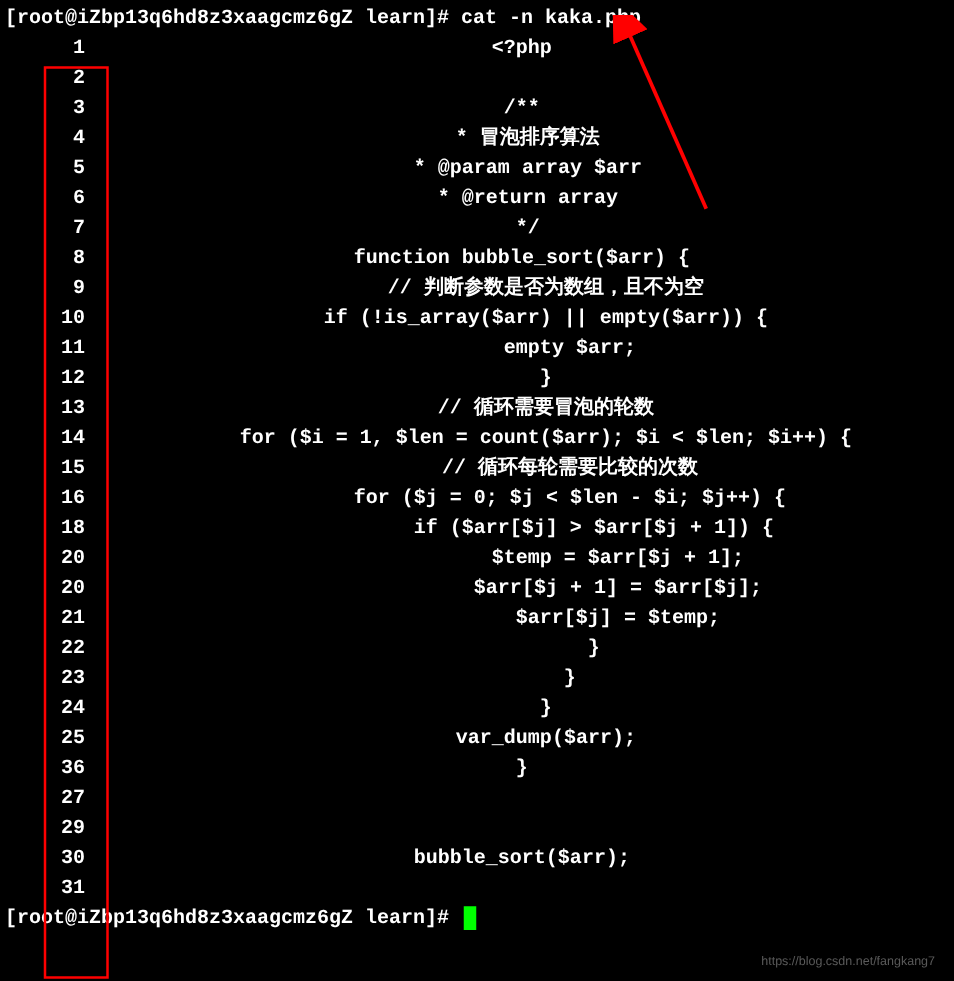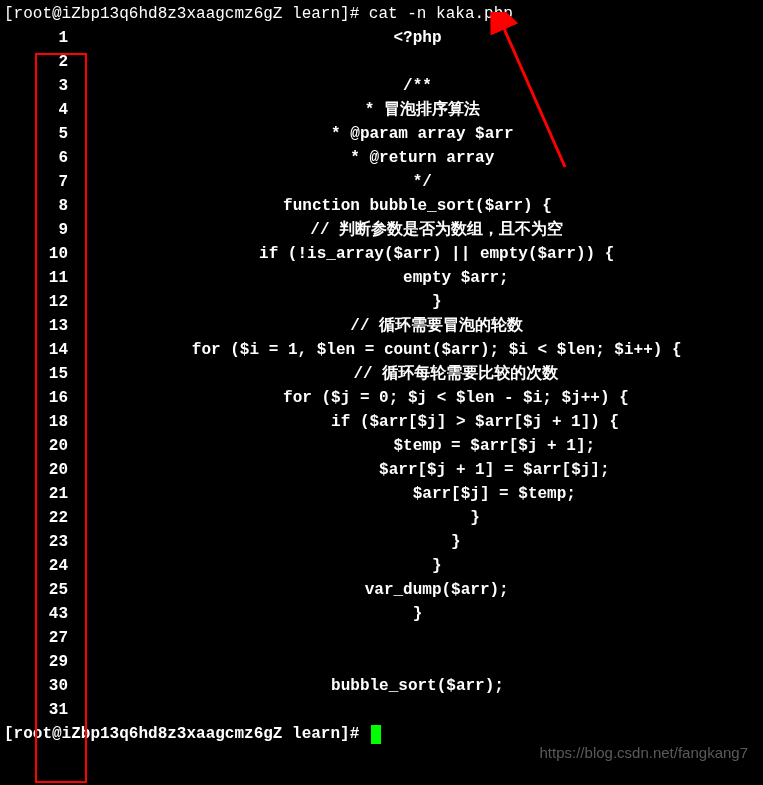--- a/index.html
+++ b/index.html
@@ -16,21 +16,21 @@
       height: 785px;
       overflow: hidden;
       position: relative;
     }
     .terminal {
       padding: 2px 4px;
       line-height: 24px;
     }
     .prompt-line {
       white-space: pre;
-      font-weight: normal;
+      font-weight: bold;
     }
     .code-area {
       position: relative;
     }
     .red-box {
       position: absolute;
       left: 31px;
       top: 27px;
       width: 52px;
       height: 730px;
@@ -63,24 +63,24 @@
     .cursor {
       display: inline-block;
       width: 10px;
       height: 19px;
       background: #00ff00;
       margin-left: 2px;
       vertical-align: middle;
     }
     .watermark {
       position: absolute;
-      bottom: 24px;
+      bottom: 10px;
       right: 15px;
       color: #5a5a5a;
-      font-size: 15px;
+      font-size: 10px;
       font-family: Arial, sans-serif;
       z-index: 3;
     }
     .arrow-svg {
       position: absolute;
       top: 12px;
       left: 410px;
       z-index: 4;
       pointer-events: none;
     }
@@ -111,21 +111,21 @@
         <div class="code-line"><span class="line-num">15</span><span class="code-content">        // 循环每轮需要比较的次数</span></div>
         <div class="code-line"><span class="line-num">16</span><span class="code-content">        for ($j = 0; $j &lt; $len - $i; $j++) {</span></div>
         <div class="code-line"><span class="line-num">18</span><span class="code-content">            if ($arr[$j] &gt; $arr[$j + 1]) {</span></div>
         <div class="code-line"><span class="line-num">20</span><span class="code-content">                $temp = $arr[$j + 1];</span></div>
         <div class="code-line"><span class="line-num">20</span><span class="code-content">                $arr[$j + 1] = $arr[$j];</span></div>
         <div class="code-line"><span class="line-num">21</span><span class="code-content">                $arr[$j] = $temp;</span></div>
         <div class="code-line"><span class="line-num">22</span><span class="code-content">            }</span></div>
         <div class="code-line"><span class="line-num">23</span><span class="code-content">        }</span></div>
         <div class="code-line"><span class="line-num">24</span><span class="code-content">    }</span></div>
         <div class="code-line"><span class="line-num">25</span><span class="code-content">    var_dump($arr);</span></div>
-        <div class="code-line"><span class="line-num">43</span><span class="code-content">}</span></div>
+        <div class="code-line"><span class="line-num">36</span><span class="code-content">}</span></div>
         <div class="code-line"><span class="line-num">27</span><span class="code-content"></span></div>
         <div class="code-line"><span class="line-num">29</span><span class="code-content"></span></div>
         <div class="code-line"><span class="line-num">30</span><span class="code-content">bubble_sort($arr);</span></div>
         <div class="code-line"><span class="line-num">31</span><span class="code-content"></span></div>
       </div>
   </div>
 
   <div class="prompt-bottom">
     <span>[root@iZbp13q6hd8z3xaagcmz6gZ learn]# </span><span class="cursor"></span>
   </div>

